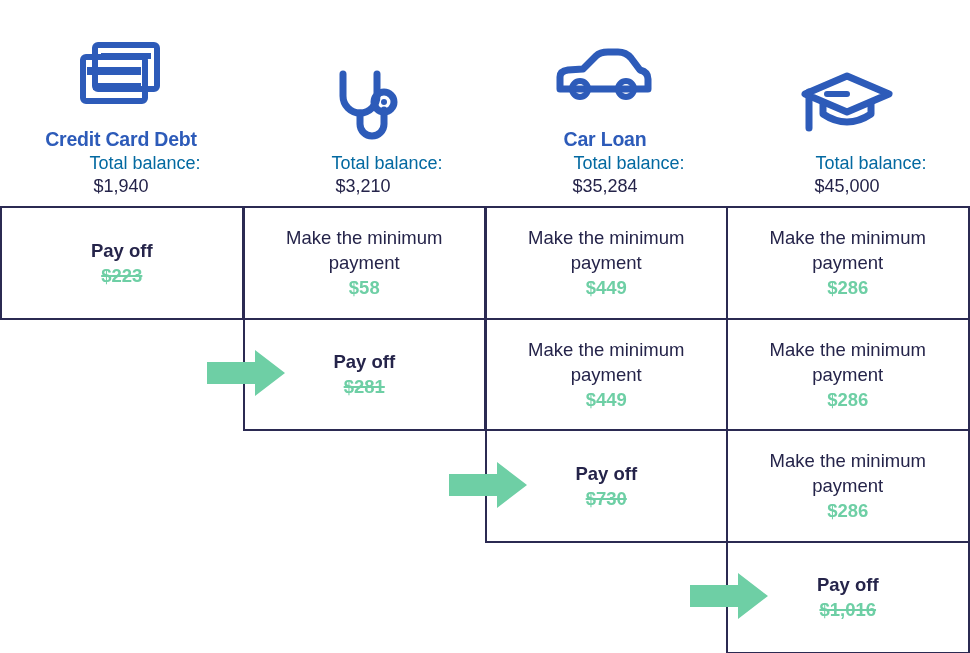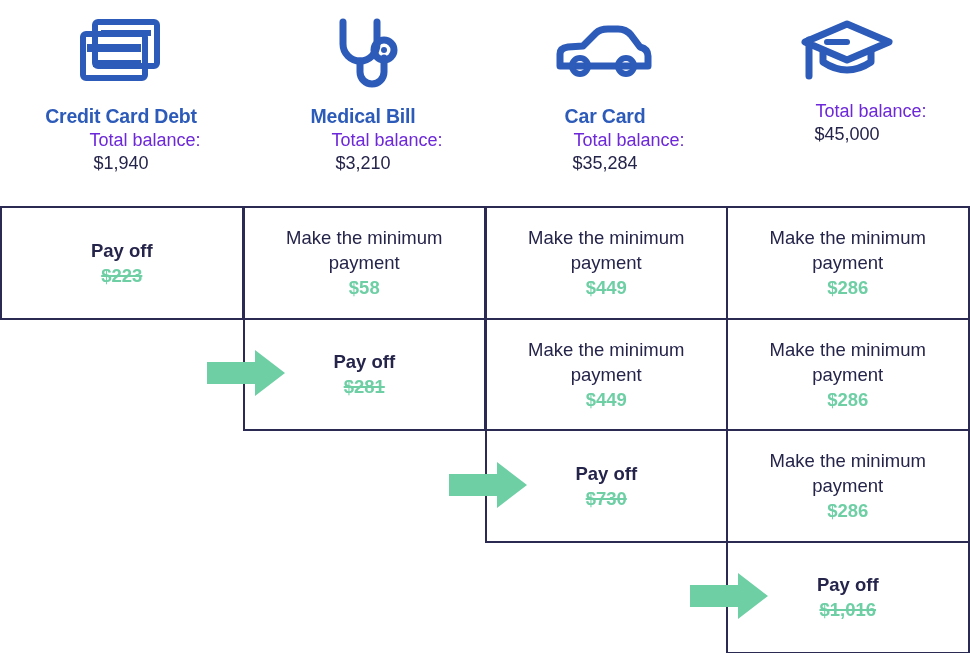--- a/index.html
+++ b/index.html
@@ -16,20 +16,21 @@
   }
 
   
   #header-row {
     position: absolute;
     left: 0;
     top: 0;
     width: 970px;
     height: 198px;
     display: flex;
+    align-items: flex-end;
   }
   .header-cell {
     width: 242px;
     display: flex;
     flex-direction: column;
     align-items: center;
     justify-content: flex-start;
   }
   .header-icon {
     height: 96px;
@@ -42,21 +43,21 @@
     font-size: 19.5px;
     font-weight: bold;
     color: #2d5bb9;
     letter-spacing: -0.2px;
     line-height: 26px;
     margin-top: 3px;
     white-space: nowrap;
   }
   .balance-label {
     font-size: 18px;
-    color: #6d28d9;
+    color: #0369a1;
     line-height: 23px;
     white-space: nowrap;
     margin-left: 48px;
   }
   .balance-amount {
     font-size: 18px;
     color: #25244a;
     line-height: 23px;
     white-space: nowrap;
   }
@@ -136,34 +137,33 @@
     <div class="header-icon">
       <svg width="96" height="76" viewBox="0 0 96 76">
         <g fill="none" stroke="#2d5bb9" stroke-width="7" stroke-linecap="round">
           <path d="M28 8 L28 30 A17 17 0 0 0 62 30 L62 8"></path>
           <path d="M45 47 L45 58 A12 12 0 0 0 69 58 L69 44"></path>
         </g>
         <circle cx="69" cy="36" r="10" fill="none" stroke="#2d5bb9" stroke-width="7"></circle>
         <circle cx="69" cy="36" r="3" fill="#2d5bb9"></circle>
       </svg>
     </div>
-    <div class="debt-title">Medical Bill</div>
     <div class="balance-label">Total balance:</div>
     <div class="balance-amount">$3,210</div>
   </div>
 
   <div class="header-cell">
     <div class="header-icon">
       <svg width="110" height="76" viewBox="0 0 110 76">
         <path d="M10 52 L10 40 Q10 34 18 33 L33 32 L46 19 Q50 15 58 15 L68 15 Q76 15 81 21 L90 33 Q98 35 98 42 L98 52 Z" fill="none" stroke="#2d5bb9" stroke-width="7" stroke-linejoin="round"></path>
         <circle cx="30" cy="52" r="8" fill="none" stroke="#2d5bb9" stroke-width="6"></circle>
         <circle cx="76" cy="52" r="8" fill="none" stroke="#2d5bb9" stroke-width="6"></circle>
       </svg>
     </div>
-    <div class="debt-title">Car Card</div>
+    <div class="debt-title">Car Loan</div>
     <div class="balance-label">Total balance:</div>
     <div class="balance-amount">$35,284</div>
   </div>
 
   <div class="header-cell">
     <div class="header-icon">
       <svg width="100" height="76" viewBox="0 0 100 76">
         <path d="M50 10 L92 28 L50 46 L8 28 Z" fill="none" stroke="#2d5bb9" stroke-width="7" stroke-linejoin="round"></path>
         <path d="M26 34 L26 48 Q50 64 74 48 L74 34" fill="none" stroke="#2d5bb9" stroke-width="7" stroke-linejoin="round"></path>
         <path d="M12 26 L12 62" fill="none" stroke="#2d5bb9" stroke-width="7" stroke-linecap="round"></path>

